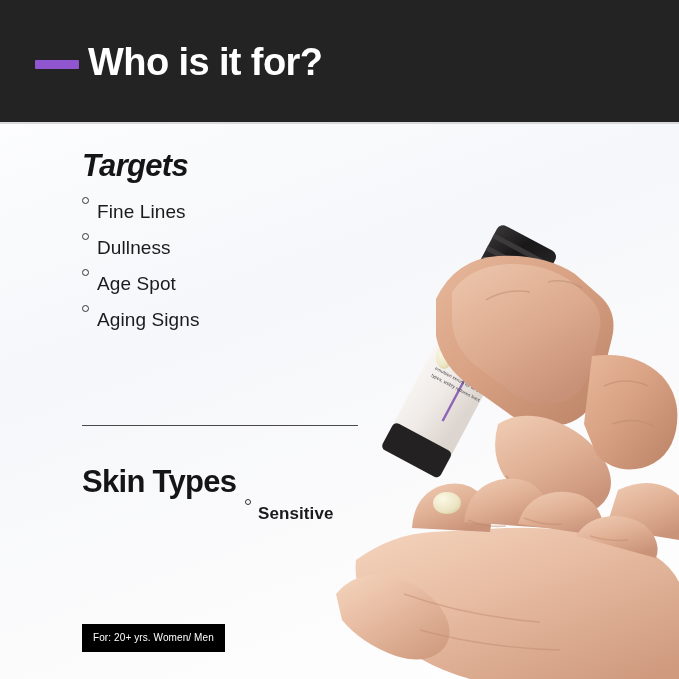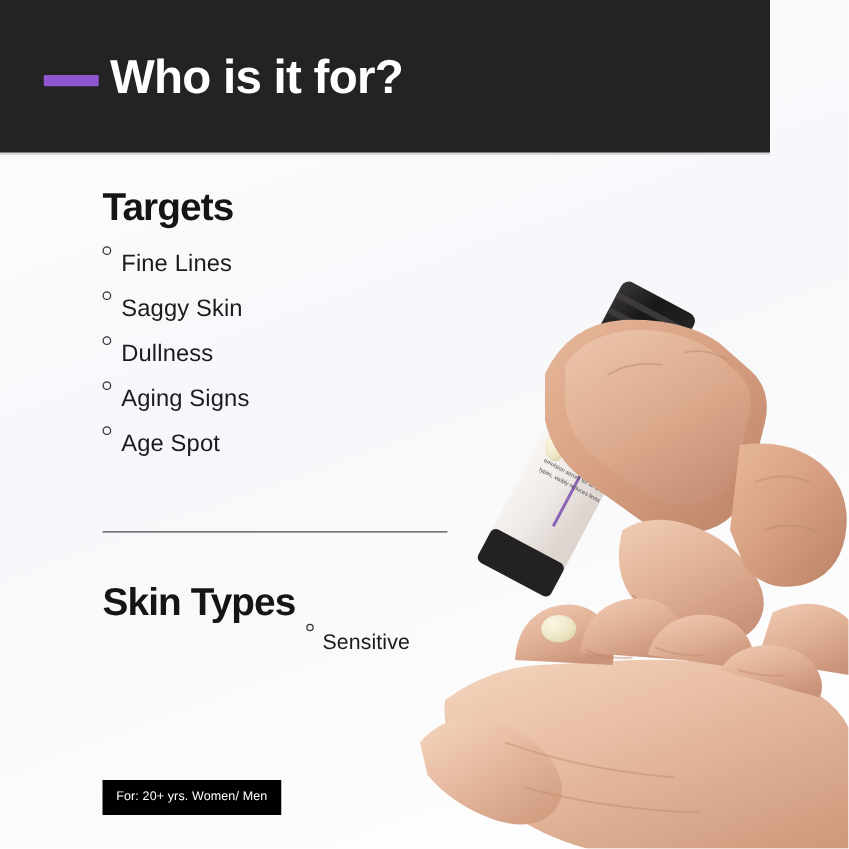--- a/index.html
+++ b/index.html
@@ -19,21 +19,21 @@
     width: 679px;
     height: 679px;
     background: linear-gradient(160deg, #ffffff 0%, #f6f7fa 42%, #fbfbfc 72%, #ffffff 100%);
     overflow: hidden;
   }
 
   
   .header {
     position: absolute;
     left: 0; top: 0;
-    width: 616px;
+    width: 679px;
     height: 124px;
     background: #232324;
     border-bottom: 2px solid #d9d9db;
     box-sizing: border-box;
   }
   .header-inner {
     position: absolute;
     left: 35px;
     top: 42px;
     display: flex;
@@ -74,21 +74,21 @@
     height: 555px;
   }
   .section-title {
     position: absolute;
     color: #151517;
     font-size: 31px;
     font-weight: bold;
     letter-spacing: -0.7px;
     white-space: nowrap;
   }
-  #targets-title { left: 82px; top: 24px; }
+  #targets-title { left: 82px; top: 24px; font-style: italic; }
   #skin-title    { left: 82px; top: 340px; }
 
   .bullet-list {
     position: absolute;
     list-style: none;
     margin: 0;
     padding: 0;
   }
   #targets-list { left: 82px; top: 76px; }
   #skin-list    { left: 82px; top: 375px; }
@@ -117,20 +117,21 @@
     letter-spacing: 0.1px;
   }
 
   .side-item {
     position: absolute;
     left: 245px;
     top: 378px;
     display: flex;
     align-items: flex-start;
     white-space: nowrap;
+    font-weight: bold;
   }
   .side-item .bullet-dot {
     width: 6px;
     height: 6px;
     top: -3px;
     margin-right: 7px;
   }
   .side-item .bullet-label {
     font-size: 17px;
   }
@@ -278,34 +279,30 @@
 
     <div class="section-title" id="targets-title">Targets</div>
 
     <ul class="bullet-list" id="targets-list">
       <li class="bullet-item">
         <span class="bullet-dot"></span>
         <span class="bullet-label">Fine Lines</span>
       </li>
       <li class="bullet-item">
         <span class="bullet-dot"></span>
-        <span class="bullet-label">Saggy Skin</span>
+        <span class="bullet-label">Dullness</span>
       </li>
       <li class="bullet-item">
         <span class="bullet-dot"></span>
-        <span class="bullet-label">Dullness</span>
+        <span class="bullet-label">Age Spot</span>
       </li>
       <li class="bullet-item">
         <span class="bullet-dot"></span>
         <span class="bullet-label">Aging Signs</span>
       </li>
-      <li class="bullet-item">
-        <span class="bullet-dot"></span>
-        <span class="bullet-label">Age Spot</span>
-      </li>
     </ul>
 
     <div class="divider"></div>
 
     <div class="section-title" id="skin-title">Skin Types</div>
 
 
     <div class="side-item">
       <span class="bullet-dot"></span>
       <span class="bullet-label">Sensitive</span>

